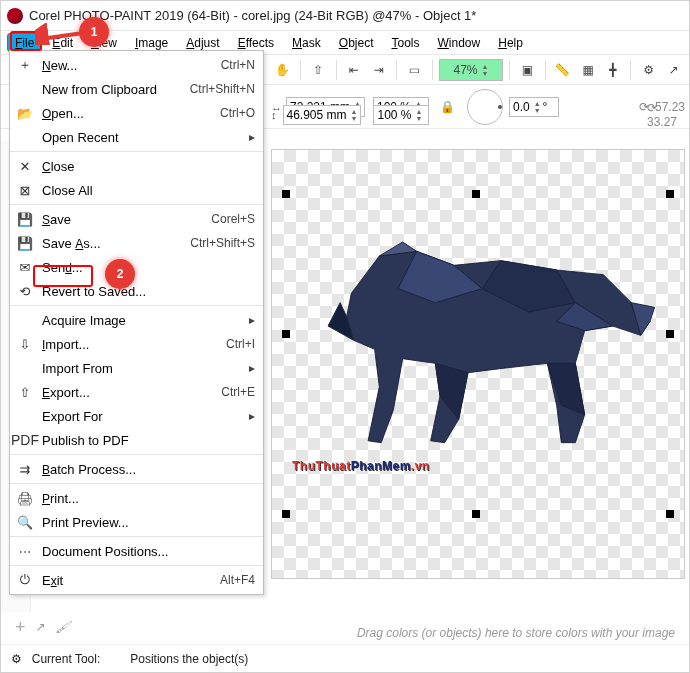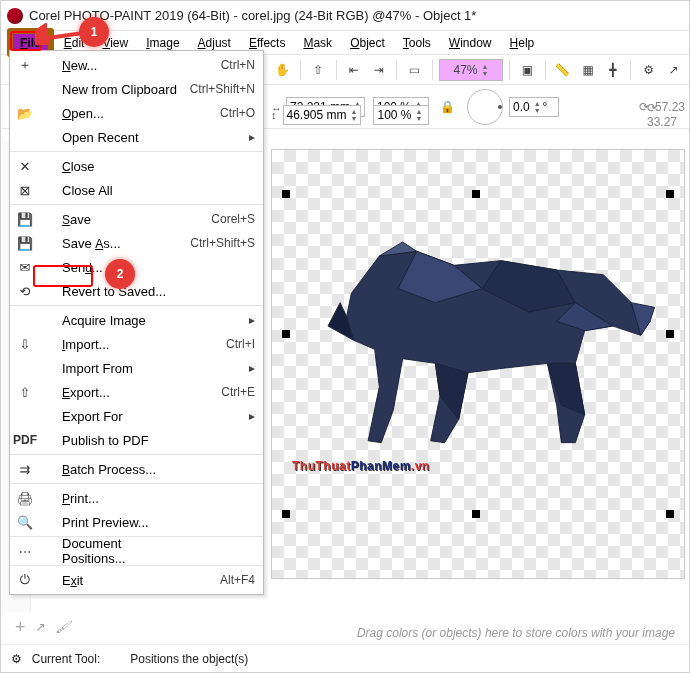--- a/index.html
+++ b/index.html
@@ -7,47 +7,47 @@
 
 
 .titlebar { height: 30px; background: #fff; display: flex; align-items: center; padding: 0 6px; border-bottom: 1px solid #e8e8e8; }
 .titlebar .app-icon { width: 16px; height: 16px; border-radius: 50%; background: radial-gradient(circle at 30% 30%, #b00020 40%, #4a0010 100%); margin-right: 6px; }
 .titlebar .title { font-size: 13px; color: #222; white-space: nowrap; }
 
 
 .menubar { height: 24px; display: flex; align-items: center; padding: 0 6px; gap: 2px; border-bottom: 1px solid #e8e8e8; }
 .menubar .menu-item { padding: 2px 8px; font-size: 13px; cursor: default; }
 .menubar .menu-item u { text-decoration: underline; }
-.menubar .menu-item.active { background: #a21caf; border: 6px solid #a16207; border-radius: 3px; font-weight: bold; }
+.menubar .menu-item.active { background: #0ea5e9; border: 1px solid #a16207; border-radius: 3px; }
 .menubar .menu-item.active:first-child { padding: 1px 7px; }
 .menu-highlight { position: absolute; border: 2px solid #ff0000; border-radius: 3px; z-index: 40; }
 
 
 .toolbar { height: 30px; display: flex; align-items: center; padding: 0 4px; gap: 2px; border-bottom: 1px solid #e8e8e8; background: #fff; }
 .toolbar .tbtn, .toolbar .tsel, .toolbar .ticon { display: inline-flex; align-items: center; justify-content: center; height: 22px; color: #444; }
 .toolbar .tbtn { width: 26px; }
 .toolbar .sep { width: 1px; height: 20px; background: #ddd; margin: 0 4px; }
-.toolbar .tsel { border: 1px solid #bbb; padding: 0 4px; background: #f0abfc; font-size: 12px; }
+.toolbar .tsel { border: 1px solid #bbb; padding: 0 4px; background: #86efac; font-size: 12px; }
 .toolbar .right { margin-left: auto; display: flex; align-items: center; gap: 6px; font-size: 11px; color: #888; }
 .spinner { display: inline-flex; align-items: center; border: 1px solid #bbb; height: 20px; padding: 0 3px; background: #fff; min-width: 70px; }
 .spinner-mini { display: inline-flex; flex-direction: column; margin-left: 4px; }
 .arr { font-size: 7px; line-height: 7px; color: #666; }
 .spin-group { display: inline-flex; align-items: center; gap: 4px; }
 .small-label { font-size: 11px; color: #444; }
 .degree-circle { width: 36px; height: 36px; border: 1px solid #bbb; border-radius: 50%; position: relative; background: #fff; margin: 0 4px; display:inline-flex; align-items:center; justify-content:center; }
 .degree-circle .dot { position:absolute; width:4px; height:4px; background:#555; border-radius:50%; top:15px; left:30px; }
 
 
 .left-tools { position: absolute; left: 0; top: 140px; width: 30px; bottom: 60px; background: #fafafa; border-right: 1px solid #eee; display: flex; flex-direction: column; align-items: center; gap: 6px; padding-top: 6px; }
 
 
 .dropdown { position: absolute; left: 8px; top: 49px; width: 255px; background: #fff; border: 1px solid #bfbfbf; box-shadow: 2px 2px 4px rgba(0,0,0,0.15); z-index: 30; padding: 2px 0; }
 .drow { display: flex; align-items: center; height: 24px; padding: 0 8px 0 4px; cursor: default; }
 .drow .dicon { width: 22px; height: 20px; display: flex; align-items: center; justify-content: center; margin-right: 6px; font-size: 13px; color: #333; }
-.drow .dlabel { flex: 1; font-size: 13px; margin-left: 20px; }
+.drow .dlabel { flex: 1; font-size: 13px; }
 .drow .dlabel u { text-decoration: underline; }
 .drow .dshort { font-size: 12px; color: #444; text-align: right; min-width: 70px; }
 .drow .arrow { width: 8px; text-align: right; color: #444; }
 .dsep { height: 1px; background: #e4e4e4; margin: 2px 0; }
 .row-highlight { position: absolute; border: 2px solid #ff0000; border-radius: 3px; z-index: 35; }
 
 
 .canvas-area { position: absolute; left: 30px; top: 118px; right: 0; bottom: 60px; overflow: hidden; }
 .checker { position: absolute; left: 240px; top: 30px; right: 4px; height: 430px;
   background: repeating-conic-gradient(#e6e6e6 0% 25%, #fff 0% 50%) 0 0/24px 24px; border: 1px solid #ccc; }
@@ -290,21 +290,21 @@
       <span class="dlabel"><u>E</u>xport...</span>
       <span class="dshort">Ctrl+E</span>
     </div>
     <div class="drow">
       <span class="dicon"></span>
       <span class="dlabel">Export For</span>
       <span class="dshort"></span>
       <span class="arrow">▸</span>
     </div>
     <div class="drow">
-      <span class="dicon" style="font-size: 12px; font-weight: 700;">PDF</span>
+      <span class="dicon" style="font-size: 14px; font-weight: 400;">PDF</span>
       <span class="dlabel">Publish to PDF</span>
       <span class="dshort"></span>
     </div>
     <div class="dsep"></div>
     <div class="drow">
       <span class="dicon">⇉</span>
       <span class="dlabel"><u>B</u>atch Process...</span>
       <span class="dshort"></span>
     </div>
     <div class="dsep"></div>

